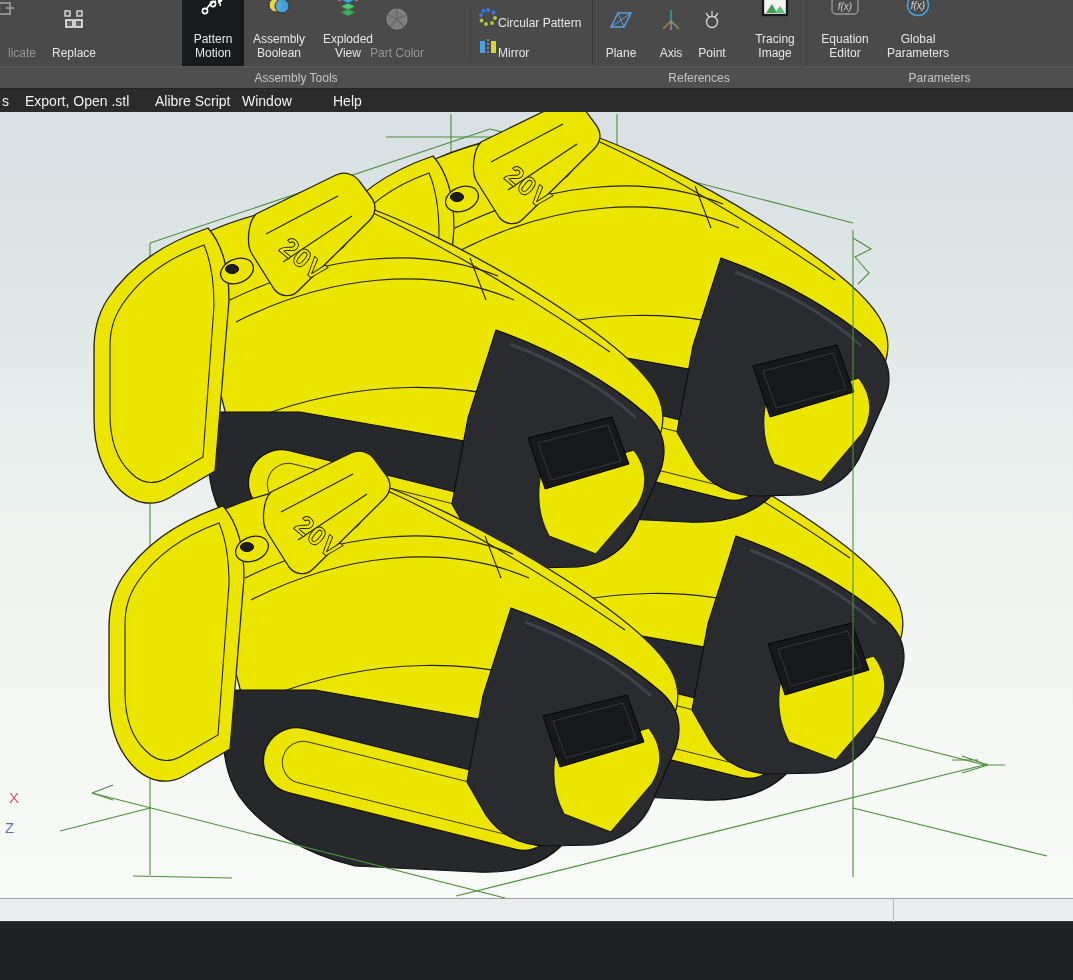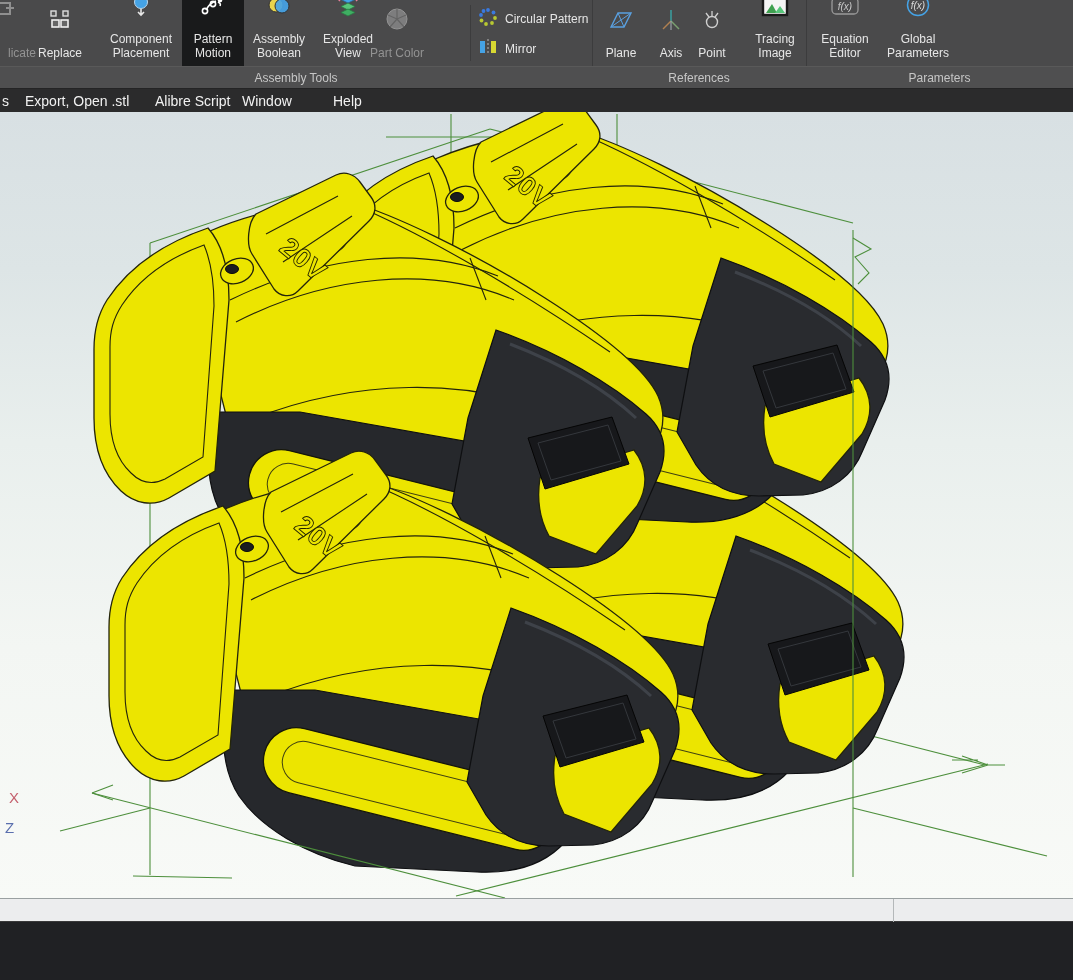--- a/index.html
+++ b/index.html
@@ -19,21 +19,21 @@
       font-size:12px;line-height:1.22;color:#e6e6e6;text-align:center;cursor:default}
   .rb .ric{height:26px;display:flex;align-items:flex-end;justify-content:center;margin-bottom:14px}
   .rb.active{background:#191a1b;height:66px}
   .rb.disabled{color:#939393}
   .vdiv{position:absolute;top:0;width:1px;height:88px;background:#3c3c3d}
   .vdiv.short{top:5px;height:56px}
   .group-strip{position:absolute;left:0;top:66px;width:1073px;height:22px;
       background:#4f4f50;border-top:1px solid #595959;color:#c6c6c6;font-size:12px}
   .gl{position:absolute;top:0;height:21px;display:flex;align-items:center;justify-content:center}
   
-  .hrow{position:absolute;display:flex;align-items:center;gap:7px;
+  .hrow{position:absolute;display:flex;align-items:flex-end;
         font-size:12px;color:#e6e6e6;cursor:default}
   
   .frag{position:absolute;left:-7px;top:2px;width:18px;height:13px;
         border:2px solid #8f8f8f;background:transparent}
   .frag:before{content:"";position:absolute;right:-5px;top:3px;width:8px;height:2px;background:#8f8f8f}
 
   
   .menubar{position:relative;width:1073px;height:24px;background:#2b2b2c;
            border-top:1px solid #242425}
   .mi{position:absolute;top:0;height:24px;display:flex;align-items:center;
@@ -70,41 +70,32 @@
 
 <div class="ribbon-wrap">
   <div class="ribbon">
     <div class="frag"></div>
 
     <div class="rb disabled" style="left:-4px;width:52px">
       <span class="ric"></span>
       <span>licate</span>
     </div>
 
-    <div class="rb" style="left:24px;width:72px">
+    <div class="rb" style="left:38px;width:72px">
       <span class="ric">
         <svg width="24" height="24" viewBox="0 0 24 24">
           <rect x="3" y="3" width="5" height="5" fill="#555" stroke="#ddd" stroke-width="1.4"></rect>
           <rect x="15" y="3" width="5" height="5" fill="#555" stroke="#ddd" stroke-width="1.4"></rect>
           <rect x="4" y="12" width="7" height="7" fill="#666" stroke="#eee" stroke-width="1.6"></rect>
           <rect x="13" y="12" width="7" height="7" fill="#666" stroke="#eee" stroke-width="1.6"></rect>
         </svg>
         </span>
       <span>Replace</span>
     </div>
 
-    <div class="rb" style="left:102px;width:78px">
-      <span class="ric">
-        <svg width="24" height="24" viewBox="0 0 24 24">
-          <circle cx="12" cy="8" r="6.5" fill="#45a3e6" stroke="#bcd8ee" stroke-width="1"></circle>
-          <path d="M12 15 V20 M9 18 l3 3 3-3" fill="none" stroke="#e8e8e8" stroke-width="1.6"></path>
-        </svg>
-        </span>
-      <span>Component Placement</span>
-    </div>
 
     <div class="rb active" style="left:182px;width:62px">
       <span class="ric">
         <svg width="26" height="24" viewBox="0 0 26 24">
           <path d="M6 16 C9 10 13 8 16 7 M18 8 C20 9 21 10 20 12" fill="none" stroke="#fff" stroke-width="1.6"></path>
           <circle cx="5" cy="17" r="2.6" fill="none" stroke="#fff" stroke-width="1.6"></circle>
           <circle cx="13" cy="10" r="2.6" fill="none" stroke="#fff" stroke-width="1.6"></circle>
           <circle cx="20" cy="6" r="2.4" fill="#fff"></circle>
         </svg>
         </span>

